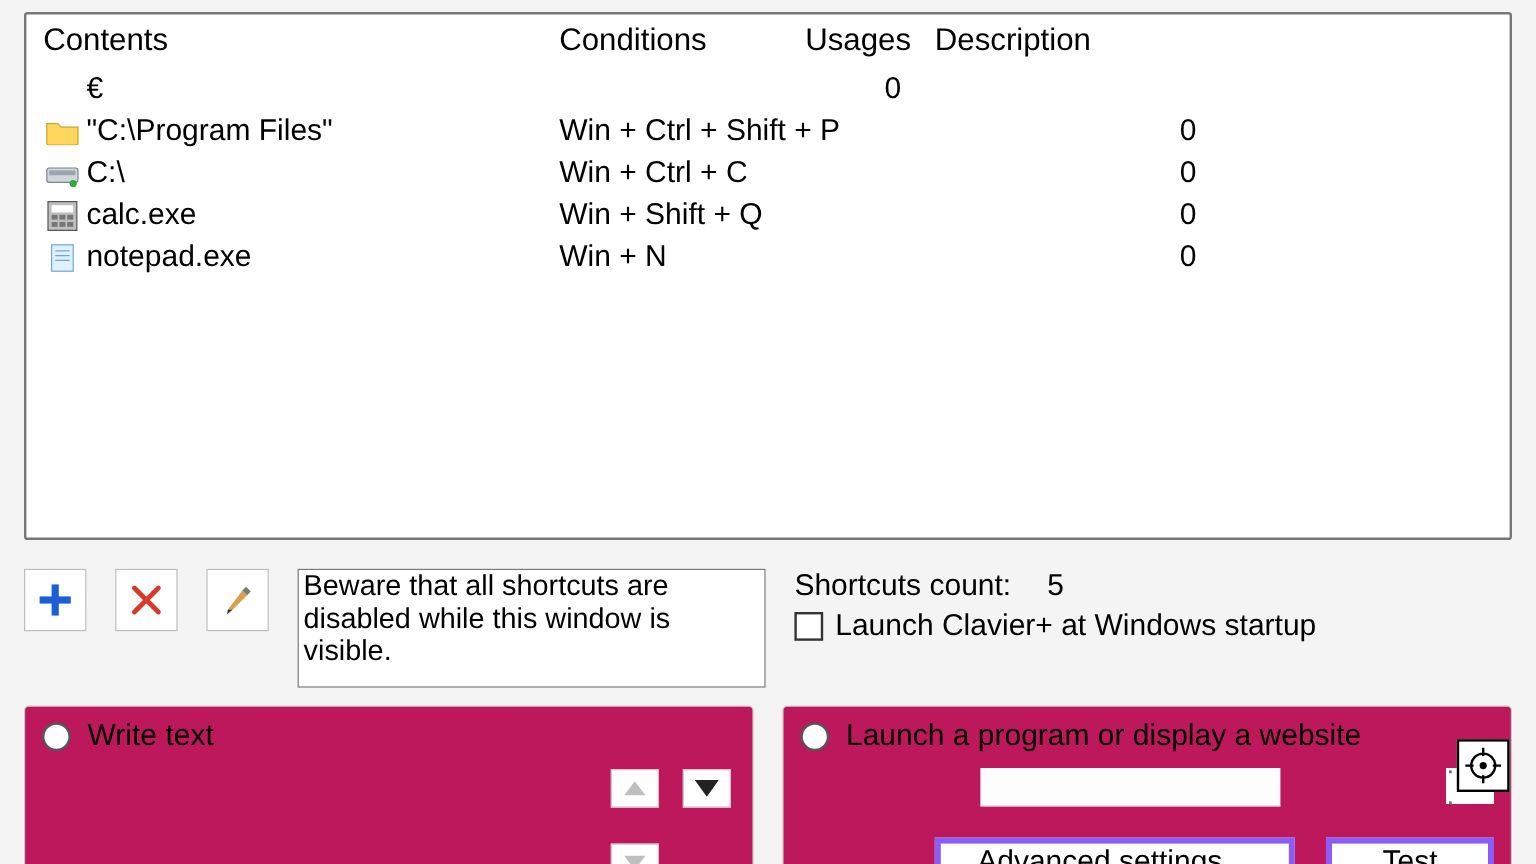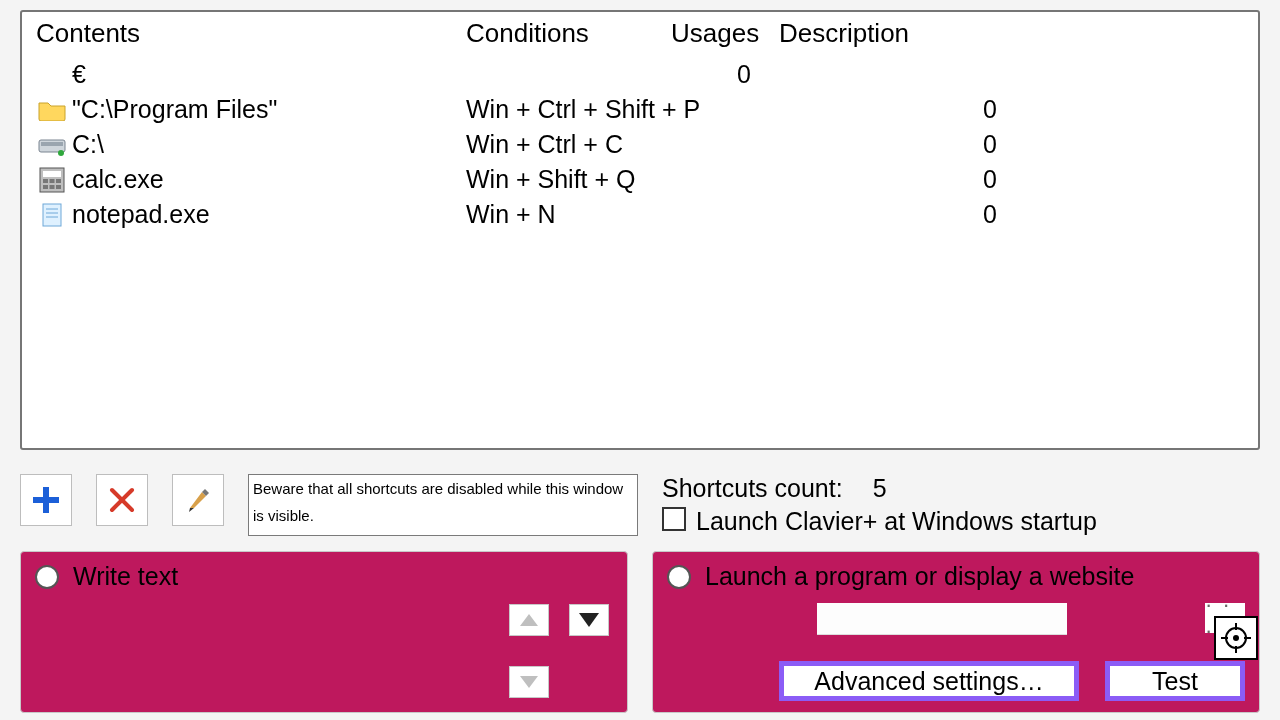--- a/index.html
+++ b/index.html
@@ -62,31 +62,31 @@
     background: #fff;
     border: 1px solid #bdbdbd;
     display: inline-flex;
     align-items: center; justify-content: center;
     cursor: pointer;
   }
   .btn-group { display: flex; gap: 24px; }
   .warning-box {
     border: 1px solid #7a7a7a;
     background: #fff;
-    padding: 0 6px 6px 4px;
+    padding: 0 6px 16px 4px;
     width: 390px;
-    font-size: 15px;
+    font-size: 24px;
     line-height: 27px;
   }
   .shortcuts-count {
     font-size: 25px;
     display: flex; gap: 30px;
     margin-bottom: 4px;
   }
-  .startup-row { display: flex; align-items: flex-start; gap: 10px; font-size: 25px; }
+  .startup-row { display: flex; align-items: center; gap: 10px; font-size: 25px; }
   .checkbox {
     width: 24px; height: 24px;
     border: 2px solid #333;
     background: #fff;
     cursor: pointer;
   }
 
   
   .panels-row { display: flex; gap: 24px; margin-top: 15px; }
   .panel-left, .panel-right {

